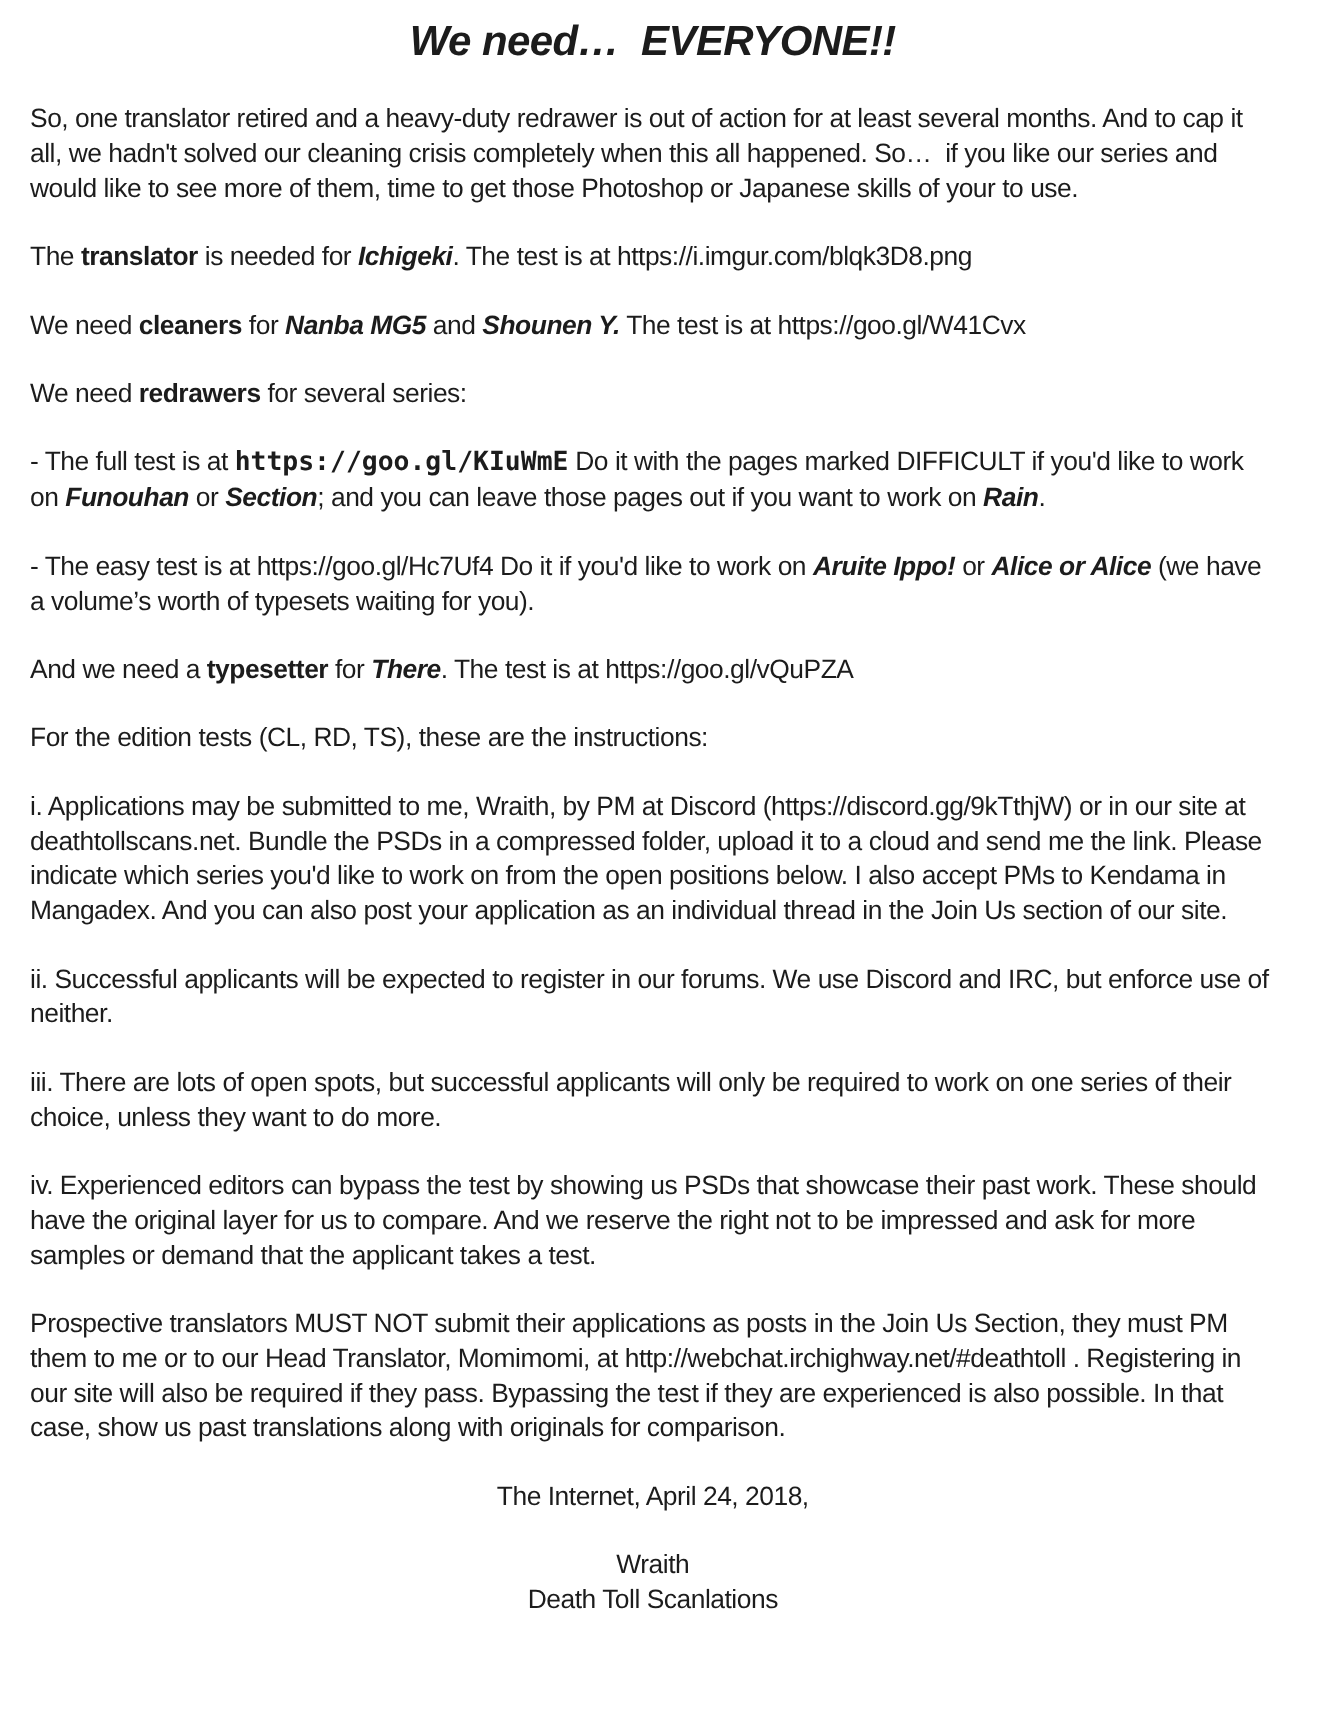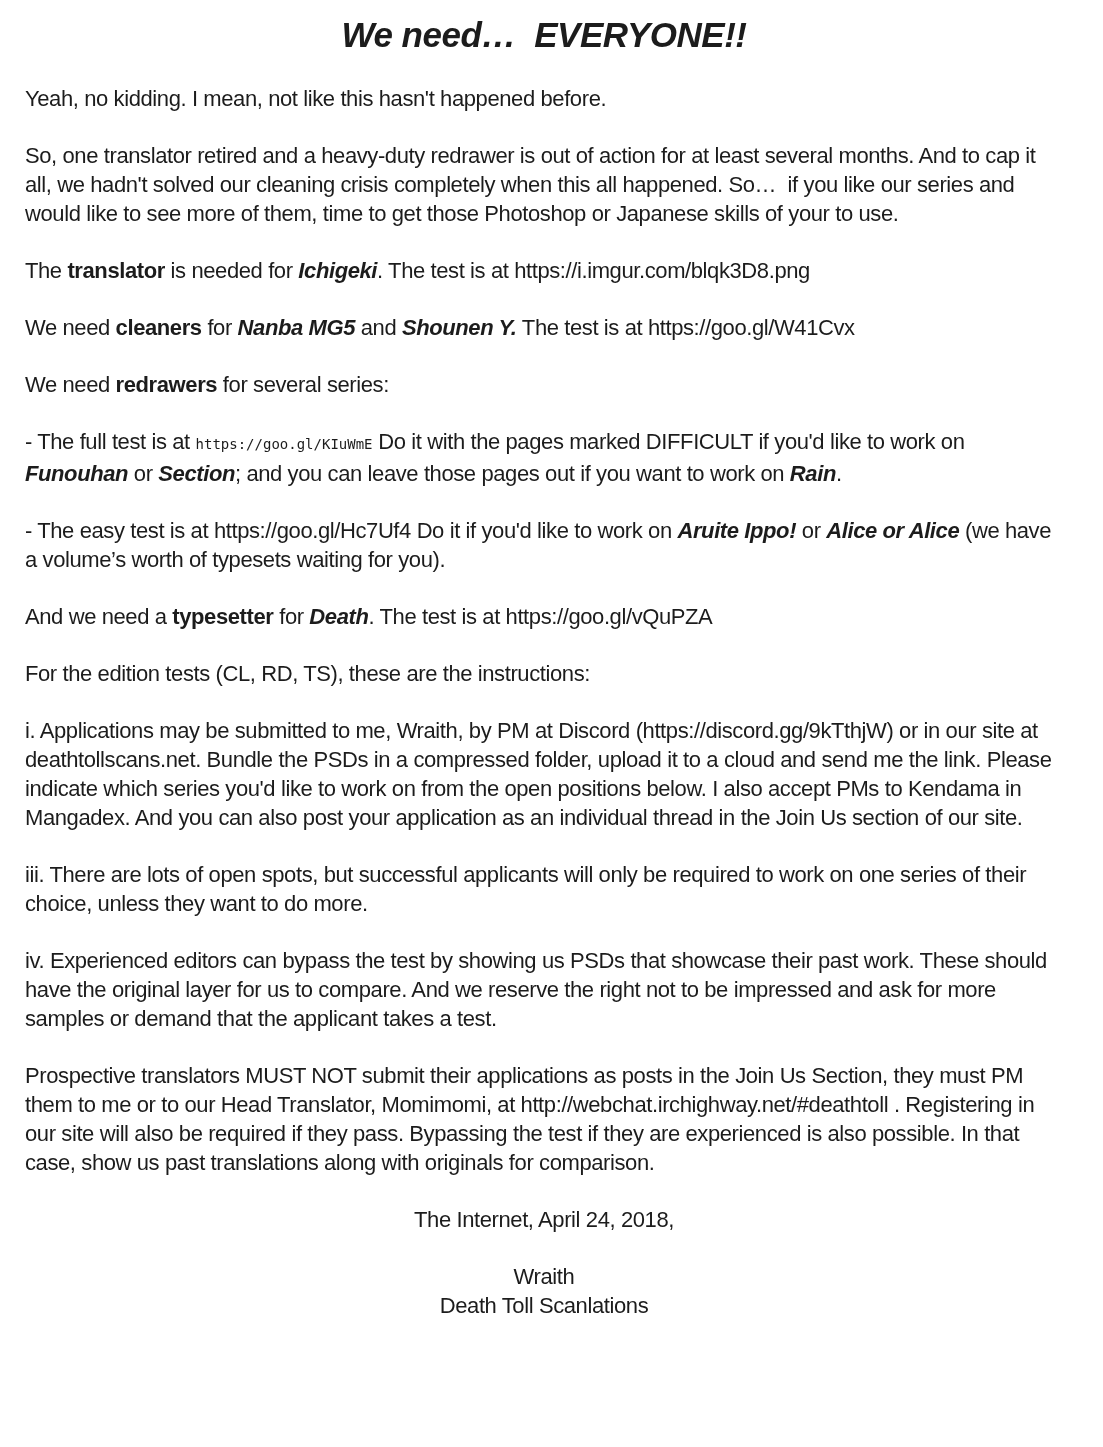--- a/index.html
+++ b/index.html
@@ -35,41 +35,41 @@
   }
   .doc p {
     margin: 28px 0;
     white-space: pre-wrap;
   }
   .doc p.right { text-align: center; }
   .b { font-weight: bold; }
   .i { font-style: italic; }
   .m {
     font-family: "DejaVu Sans Mono", monospace;
-    font-weight: normal;
+    font-weight: bold;
     letter-spacing: 0;
-    font-size: 14px;
+    font-size: 22px;
   }
 </style>
 </head>
 <body>
 
 <main class="doc">
   <h1>We need…  EVERYONE!!</h1>
   <section>
-      <p><span>Yeah, no kidding. I mean, not like this hasn't happened before.</span></p>
       <p><span>So, one translator retired and a heavy-duty redrawer is out of action for at least several months. And to cap it all, we hadn't solved our cleaning crisis completely when this all happened. So…  if you like our series and would like to see more of them, time to get those Photoshop or Japanese skills of your to use.</span></p>
       <p><span>The </span><span class="b">translator</span><span> is needed for </span><span class="b i">Ichigeki</span><span>. The test is at https://i.imgur.com/blqk3D8.png</span></p>
       <p><span>We need </span><span class="b">cleaners</span><span> for </span><span class="b i">Nanba MG5</span><span> and </span><span class="b i">Shounen Y.</span><span> The test is at https://goo.gl/W41Cvx</span></p>
       <p><span>We need </span><span class="b">redrawers</span><span> for several series:</span></p>
       <p><span>- The full test is at </span><span class="m">https://goo.gl/KIuWmE</span><span> Do it with the pages marked DIFFICULT if you'd like to work on </span><span class="b i">Funouhan</span><span> or </span><span class="b i">Section</span><span>; and you can leave those pages out if you want to work on </span><span class="b i">Rain</span><span>.</span></p>
       <p><span>- The easy test is at https://goo.gl/Hc7Uf4 Do it if you'd like to work on </span><span class="b i">Aruite Ippo!</span><span> or </span><span class="b i">Alice or Alice</span><span> (we have a volume’s worth of typesets waiting for you).</span></p>
-      <p><span>And we need a </span><span class="b">typesetter</span><span> for </span><span class="b i">Death</span><span>. The test is at https://goo.gl/vQuPZA</span></p>
+      <p><span>And we need a </span><span class="b">typesetter</span><span> for </span><span class="b i">There</span><span>. The test is at https://goo.gl/vQuPZA</span></p>
       <p><span>For the edition tests (CL, RD, TS), these are the instructions:</span></p>
       <p><span>i. Applications may be submitted to me, Wraith, by PM at Discord (https://discord.gg/9kTthjW) or in our site at deathtollscans.net. Bundle the PSDs in a compressed folder, upload it to a cloud and send me the link. Please indicate which series you'd like to work on from the open positions below. I also accept PMs to Kendama in Mangadex. And you can also post your application as an individual thread in the Join Us section of our site.</span></p>
+      <p><span>ii. Successful applicants will be expected to register in our forums. We use Discord and IRC, but enforce use of neither.</span></p>
       <p><span>iii. There are lots of open spots, but successful applicants will only be required to work on one series of their choice, unless they want to do more.</span></p>
       <p><span>iv. Experienced editors can bypass the test by showing us PSDs that showcase their past work. These should have the original layer for us to compare. And we reserve the right not to be impressed and ask for more samples or demand that the applicant takes a test.</span></p>
       <p><span>Prospective translators MUST NOT submit their applications as posts in the Join Us Section, they must PM them to me or to our Head Translator, Momimomi, at http://webchat.irchighway.net/#deathtoll . Registering in our site will also be required if they pass. Bypassing the test if they are experienced is also possible. In that case, show us past translations along with originals for comparison.</span></p>
       <p class="right"><span>The Internet, April 24, 2018,</span></p>
       <p class="right"><span>Wraith
 Death Toll Scanlations</span></p>
     </section>
 </main>
 
 </body></html>

